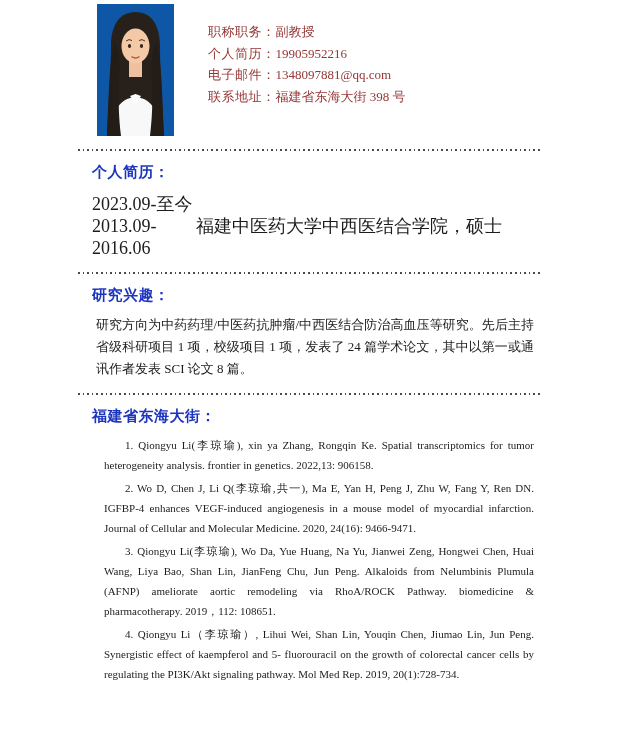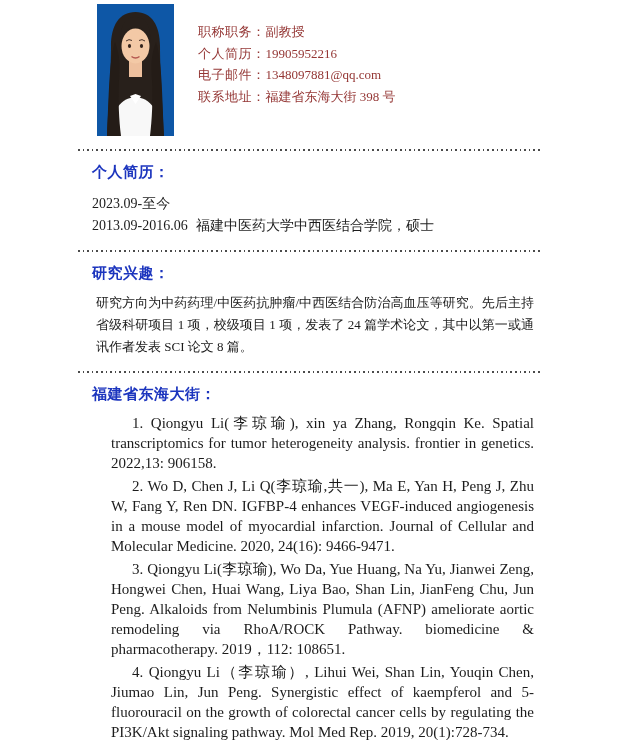--- a/index.html
+++ b/index.html
@@ -4,38 +4,38 @@
 <style>
   html,body{margin:0;padding:0;background:#ffffff;}
   .page{
     width:630px;height:740px;box-sizing:border-box;
     padding:4px 96px 0 92px;background:#ffffff;overflow:hidden;
     font-family:"Liberation Serif",serif;color:var(--body-text,#1c1c1c);
   }
   .top{display:flex;align-items:flex-start;}
   .photo{width:77px;height:132px;margin-left:5px;flex:0 0 auto;}
   .photo svg{display:block;width:100%;height:100%;}
-  .contact{margin-left:24px;padding-top:17px;font-size:13px;line-height:21.5px;color:var(--contact-red,#943634);}
+  .contact{margin-left:34px;padding-top:17px;font-size:13px;line-height:21.5px;color:var(--contact-red,#943634);}
   .c-label{letter-spacing:.5px;}
   .divider{
     height:2px;margin:13px -6px 0 -14px;
     background-image:repeating-linear-gradient(to right,
       var(--divider,#4b4b4b) 0, var(--divider,#4b4b4b) 1.6px,
       transparent 1.6px, transparent 4.6px);
   }
   h2{
     font-family:Liberation Sans, sans-serif;font-size:15px;font-weight:700;
     color:var(--heading-blue,#1c35be);margin:12px 0 0 0;letter-spacing:.5px;
   }
-  .resume{margin-top:11px;font-size:14px;}
+  .resume{margin-top:11px;font-size:18px;}
   .resume-row{display:flex;line-height:22px;}
   .resume-row .period{width:104px;flex:0 0 auto;}
   .interests{margin:9px 0 0 4px;font-size:13px;line-height:22px;text-align:justify;}
   .pubs{margin-top:9px;margin-left:4px;}
-  .pub{margin:0 0 3px 15px;font-size:15px;line-height:20px;text-align:justify;text-indent:21px;}
+  .pub{margin:0 0 3px 8px;font-size:11px;line-height:20px;text-align:justify;text-indent:21px;}
 </style>
 </head>
 <body>
 
 <div class="page">
 
   <div class="top">
     <div class="photo">
       <svg viewBox="0 0 77 132" xmlns="http://www.w3.org/2000/svg">
         <rect width="77" height="132" fill="#0E57A6"></rect>

